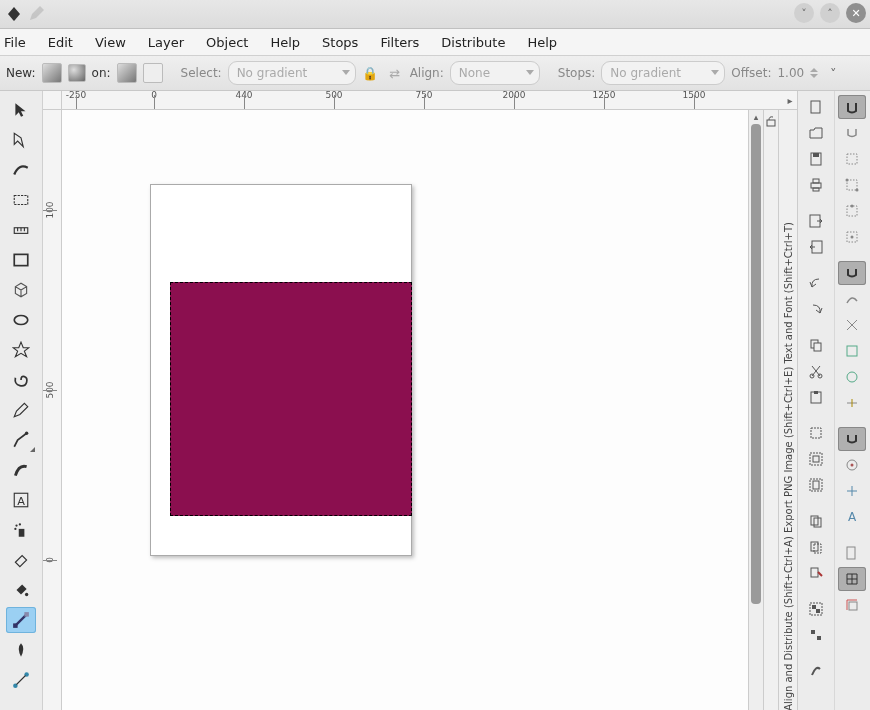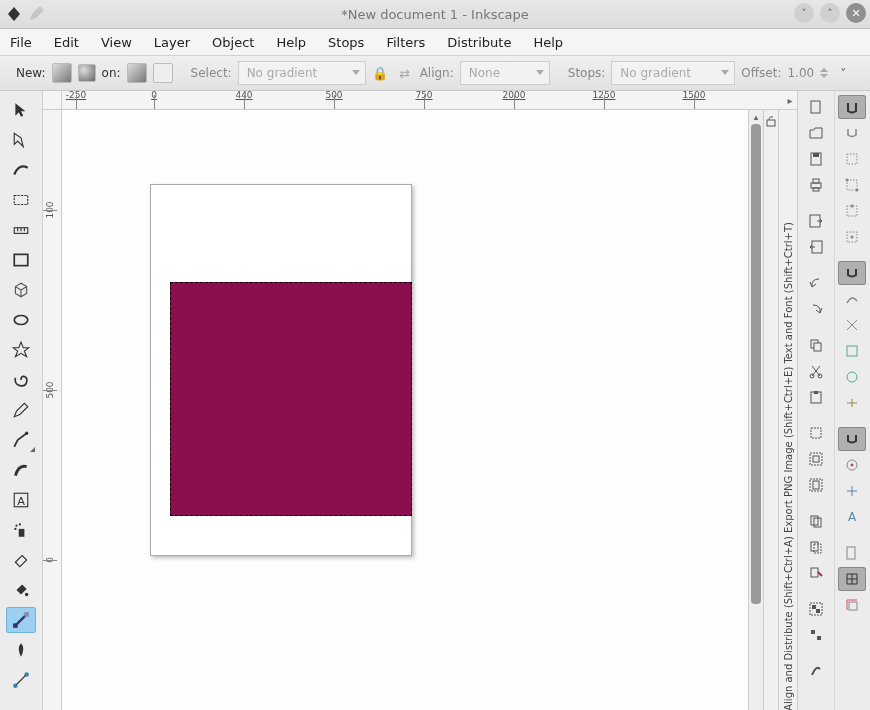--- a/index.html
+++ b/index.html
@@ -52,55 +52,55 @@
     justify-content: center;
     font-size: 11px;
     color: #666;
   }
   .win-btn.close { background: #8f8f8f; color: #fff; }
   .menubar {
     height: 26px;
     background: #f5f5f5;
     display: flex;
     align-items: center;
-    padding: 0 6px;
+    padding: 0 0;
     gap: 14px;
     border-bottom: 1px solid #d0d0d0;
   }
   .menubar span {
     font-size: 13px;
     color: #222;
     padding: 3px 4px;
   }
   .toolbar {
     height: 34px;
     background: linear-gradient(#efefef,#e2e2e2);
     border-bottom: 1px solid #c8c8c8;
     display: flex;
     align-items: center;
-    padding: 0 16px;
+    padding: 0 6px;
     gap: 6px;
     font-size: 12px;
     color: #888;
   }
   .tb-label-dark { color: #333; }
   .swatch {
     width: 18px;
     height: 18px;
     border: 1px solid #bbb;
     background: linear-gradient(135deg,#ddd,#777);
     border-radius: 2px;
   }
   .swatch.small { width: 16px; height: 16px; }
   .swatch.radial { background: radial-gradient(circle at 30% 30%, #ddd, #666); }
   .swatch.light { background: #eee; }
   .combo {
     height: 22px;
     border: 1px solid #ccc;
-    border-radius: 0;
+    border-radius: 9px;
     background: #f2f2f2;
     display: flex;
     align-items: center;
     padding: 0 18px 0 8px;
     position: relative;
     color: #aaa;
     font-size: 12px;
   }
   .combo::after {
     content: "";
@@ -191,21 +191,20 @@
     height: 8px;
     border-left: 1px solid #888;
   }
   .hruler .tick.major { height: 14px; }
   .hruler .lbl {
     position: absolute;
     top: -1px;
     font-size: 9px;
     color: #555;
     transform: translateX(-50%);
-    text-decoration: underline;
   }
   .canvas-row {
     flex: 1;
     display: flex;
     position: relative;
   }
   .vruler {
     width: 18px;
     background: #f4f4f4;
     border-right: 1px solid #ccc;
@@ -343,21 +342,20 @@
 
 <div class="titlebar">
   <div class="left-icons">
     <svg class="app-icon" viewBox="0 0 16 16">
       <path d="M8 1 L14 8 Q9 14 8 15 Q7 14 2 8 Z" fill="#333"></path>
     </svg>
     <svg class="app-icon" viewBox="0 0 16 16" style="opacity:.3">
       <path d="M2 14 L4 8 L12 0 L16 4 L8 12 Z" fill="#888"></path>
     </svg>
   </div>
-  <div class="title">*New document 1 - Inkscape</div>
   <div class="win-controls">
     <div class="win-btn">˅</div>
     <div class="win-btn">˄</div>
     <div class="win-btn close">✕</div>
   </div>
 </div>
 
 <div class="menubar">
   <span>File</span>
   <span>Edit</span>

